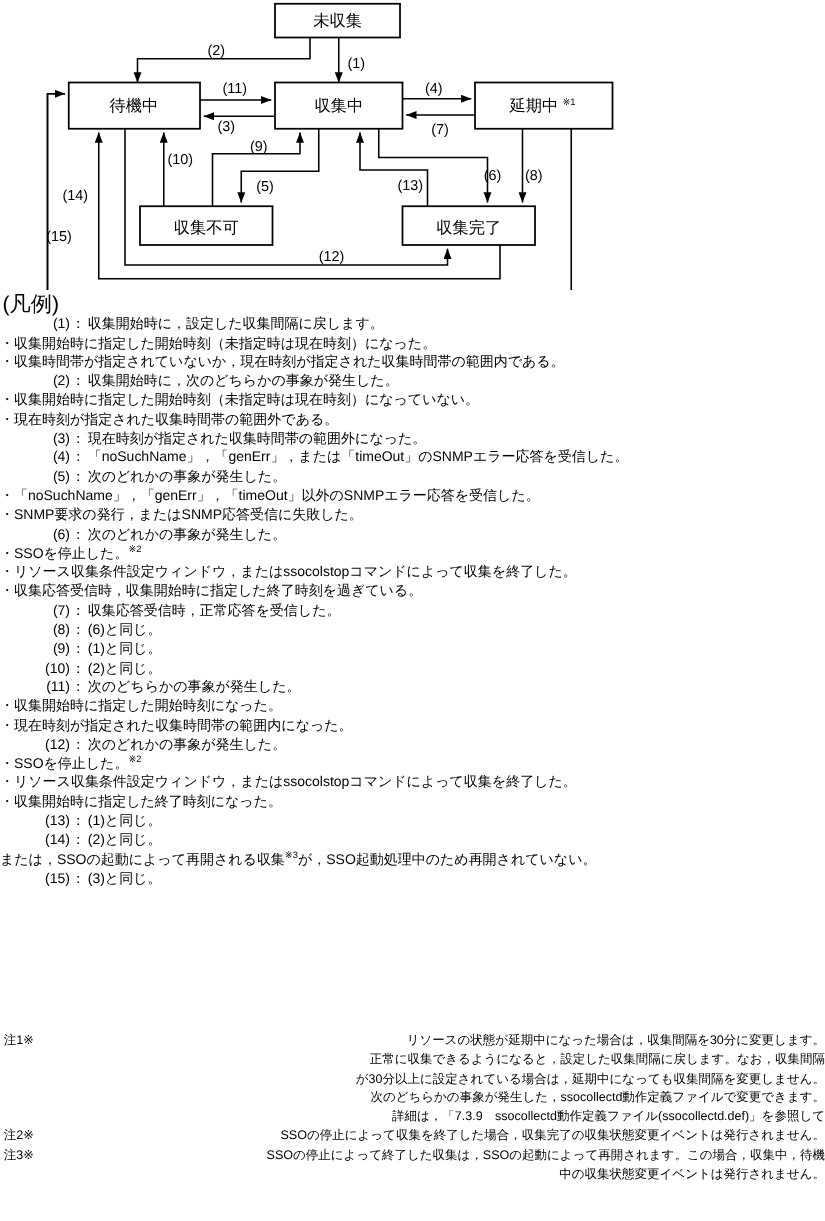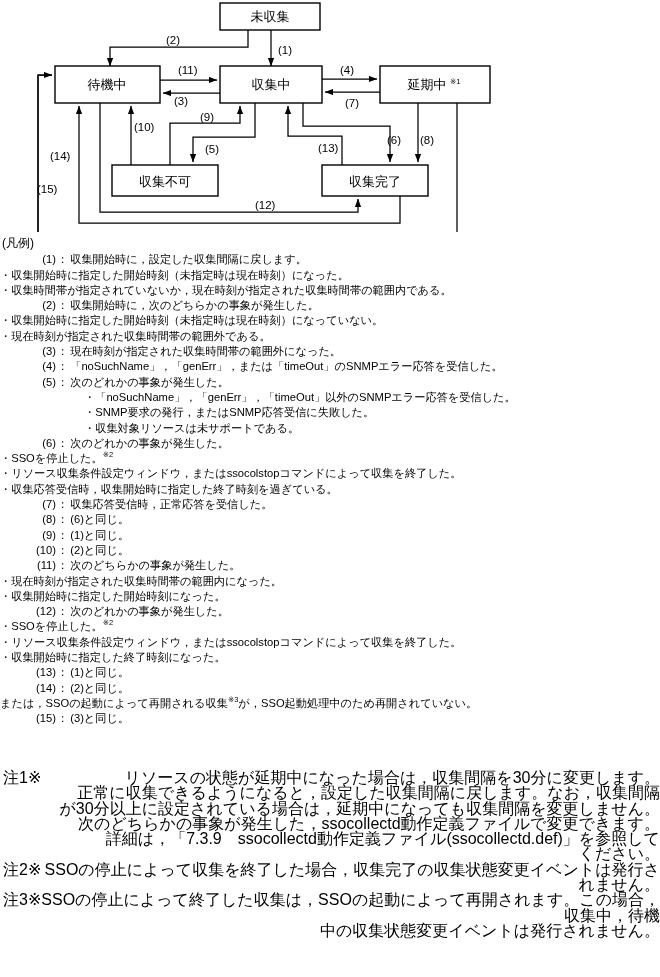--- a/index.html
+++ b/index.html
@@ -43,21 +43,21 @@
   .legend {
     position: absolute;
     left: 0;
     top: 236px;
     width: 660px;
     font-size: 11.2px;
     line-height: 15.3px;
   }
   .legend-title {
     margin: 0 12px 1px 2px;
-    font-size: 12px;
+    font-size: 17px;
     line-height: 15.3px;
   }
   .legend-list { margin: 0; padding: 0; list-style: none; }
   .legend-item { margin: 0; padding: 0; }
   .legend-row {
     display: flex;
     align-items: baseline;
     line-height: 15.3px;
   }
   .legend-num {
@@ -69,28 +69,28 @@
     white-space: nowrap;
   }
   .legend-colon {
     flex: 0 0 auto;
     padding: 0 2px 0 1px;
   }
   .legend-head-text { flex: 1 1 auto; }
   .legend-sub {
     line-height: 15.3px;
   }
-  .legend-sub.indent2 { margin-left: 84px; }
+  .legend-sub.indent2 { }
 
   .notes {
     position: absolute;
     left: 0;
-    top: 770px;
+    top: 825px;
     width: 660px;
-    font-size: 16px;
+    font-size: 10px;
     line-height: 15.3px;
   }
   .note-block { display: flex; align-items: baseline; }
   .note-marker {
     flex: 0 0 auto;
     width: 38px;
     white-space: nowrap;
     padding-left: 3px;
   }
   .note-lines { flex: 1 1 auto; }
@@ -235,21 +235,20 @@
           </div>
         </li>
         <li class="legend-item">
           <div class="legend-row">
             <span class="legend-num">(5)</span>
             <span class="legend-colon">：</span>
             <span class="legend-head-text">次のどれかの事象が発生した。</span>
           </div>
           <div class="legend-sub indent2">・「noSuchName」，「genErr」，「timeOut」以外のSNMPエラー応答を受信した。</div>
           <div class="legend-sub indent2">・SNMP要求の発行，またはSNMP応答受信に失敗した。</div>
-          <div class="legend-sub indent2">・収集対象リソースは未サポートである。</div>
         </li>
         <li class="legend-item">
           <div class="legend-row">
             <span class="legend-num">(6)</span>
             <span class="legend-colon">：</span>
             <span class="legend-head-text">次のどれかの事象が発生した。</span>
           </div>
           <div class="legend-sub">・SSOを停止した。<sup class="mk">※2</sup></div>
           <div class="legend-sub">・リソース収集条件設定ウィンドウ，またはssocolstopコマンドによって収集を終了した。</div>
           <div class="legend-sub">・収集応答受信時，収集開始時に指定した終了時刻を過ぎている。</div>
@@ -281,22 +280,22 @@
             <span class="legend-colon">：</span>
             <span class="legend-head-text"> (2)と同じ。</span>
           </div>
         </li>
         <li class="legend-item">
           <div class="legend-row">
             <span class="legend-num">(11)</span>
             <span class="legend-colon">：</span>
             <span class="legend-head-text">次のどちらかの事象が発生した。</span>
           </div>
+          <div class="legend-sub">・収集開始時に指定した開始時刻になった。</div>
           <div class="legend-sub">・現在時刻が指定された収集時間帯の範囲内になった。</div>
-          <div class="legend-sub">・収集開始時に指定した開始時刻になった。</div>
         </li>
         <li class="legend-item">
           <div class="legend-row">
             <span class="legend-num">(12)</span>
             <span class="legend-colon">：</span>
             <span class="legend-head-text">次のどれかの事象が発生した。</span>
           </div>
           <div class="legend-sub">・SSOを停止した。<sup class="mk">※2</sup></div>
           <div class="legend-sub">・リソース収集条件設定ウィンドウ，またはssocolstopコマンドによって収集を終了した。</div>
           <div class="legend-sub">・収集開始時に指定した終了時刻になった。</div>
@@ -328,21 +327,20 @@
 
   <div class="notes" id="notes">
       <div class="note-block">
         <div class="note-marker">注1※</div>
         <div class="note-lines">
           <div class="note-line">リソースの状態が延期中になった場合は，収集間隔を30分に変更します。</div>
           <div class="note-line ind">正常に収集できるようになると，設定した収集間隔に戻します。なお，収集間隔</div>
           <div class="note-line ind">が30分以上に設定されている場合は，延期中になっても収集間隔を変更しません。</div>
           <div class="note-line ind">次のどちらかの事象が発生した，ssocollectd動作定義ファイルで変更できます。</div>
           <div class="note-line ind">詳細は，「7.3.9　ssocollectd動作定義ファイル(ssocollectd.def)」を参照して</div>
-          <div class="note-line ind">ください。</div>
         </div>
       </div>
       <div class="note-block">
         <div class="note-marker">注2※</div>
         <div class="note-lines">
           <div class="note-line">SSOの停止によって収集を終了した場合，収集完了の収集状態変更イベントは発行されません。</div>
         </div>
       </div>
       <div class="note-block">
         <div class="note-marker">注3※</div>

